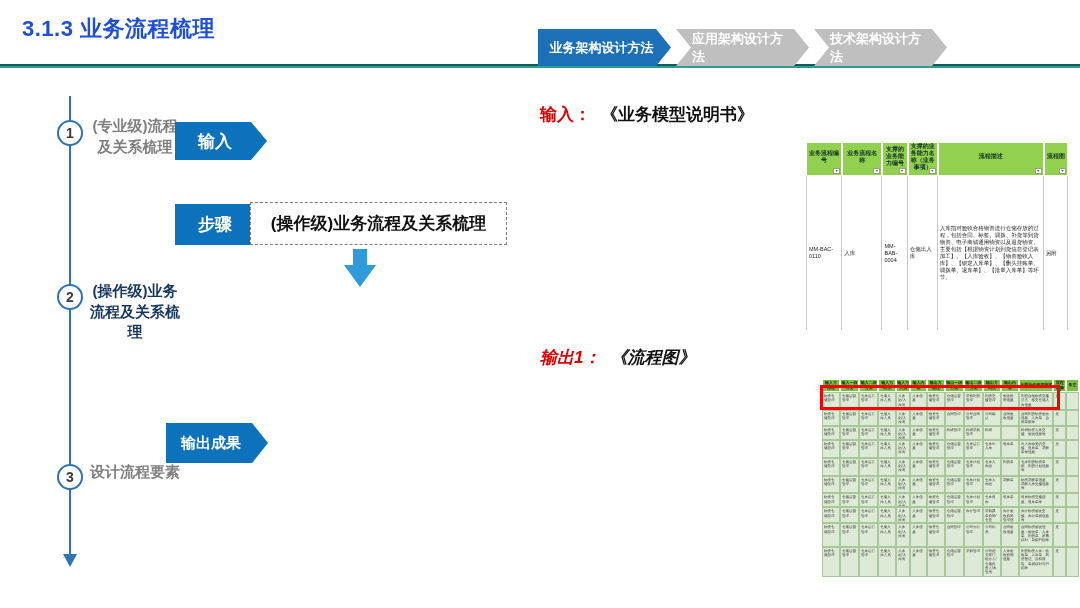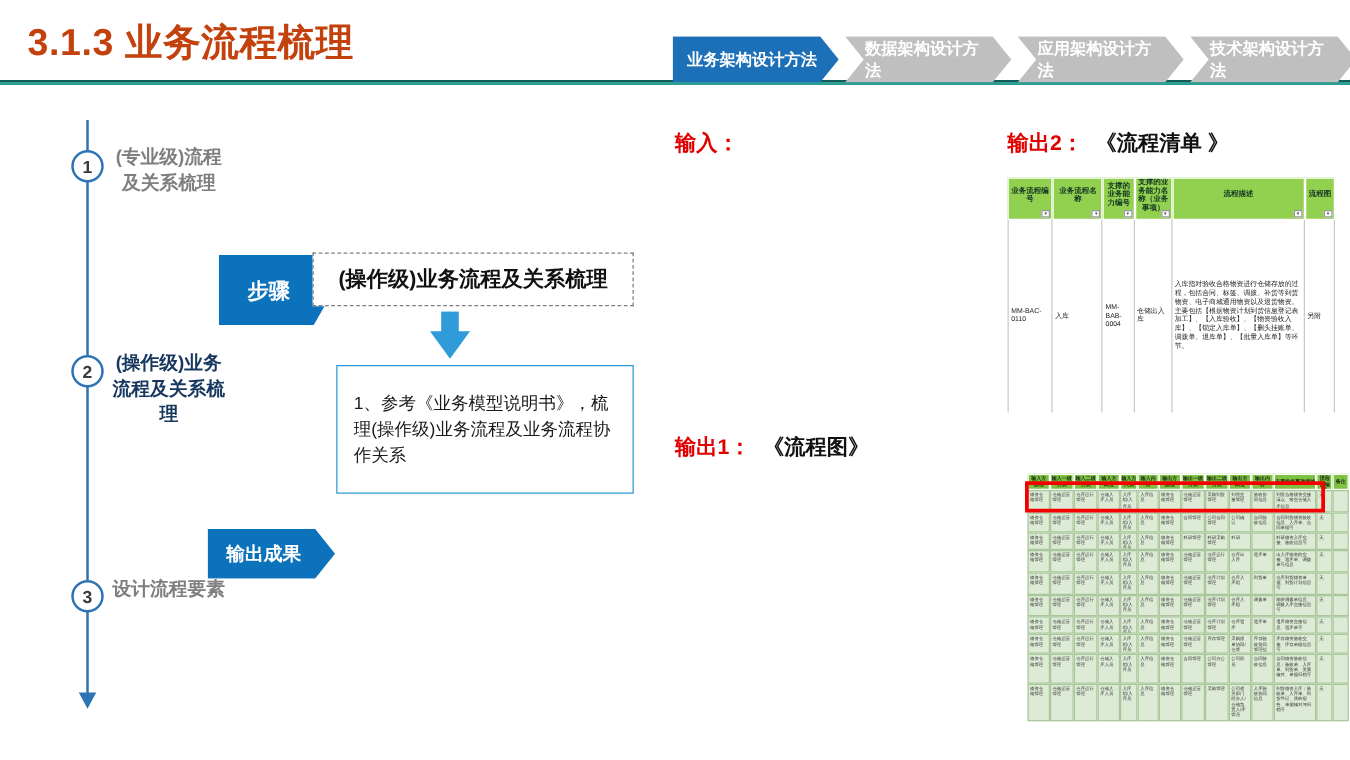--- a/index.html
+++ b/index.html
@@ -1,19 +1,19 @@
 <!DOCTYPE html>
 <html><head>
 <meta charset="utf-8">
 <style>
   html,body{margin:0;padding:0;background:#fff;}
   .slide{position:relative;width:1080px;height:608px;background:#fff;overflow:hidden;
          font-family:"Liberation Sans","DejaVu Sans",sans-serif;}
   
-  .title{position:absolute;left:22px;top:14px;font-size:30px;font-weight:bold;color:#c2410c;letter-spacing:.5px;}
+  .title{position:absolute;left:22px;top:14px;font-size:22px;font-weight:bold;color:#1d4ed8;letter-spacing:.5px;}
   .header-line{position:absolute;left:0;top:64px;width:1080px;height:4px;
                background:linear-gradient(to bottom,#135B56 0 38%,#2F9C94 38% 100%);}
   
   .nav{position:absolute;left:538px;top:29px;height:37px;display:flex;gap:5px;}
   .chev{flex:none;width:133px;height:37px;display:flex;align-items:center;justify-content:center;
         color:#fff;font-weight:bold;font-size:13px;box-sizing:border-box;padding:0 14px 0 16px;
         clip-path:polygon(0 0,calc(100% - 15px) 0,100% 50%,calc(100% - 15px) 100%,0 100%,15px 50%);}
   .chev.first{clip-path:polygon(0 0,calc(100% - 15px) 0,100% 50%,calc(100% - 15px) 100%,0 100%);padding-left:8px;}
   
   .tl-line{position:absolute;left:69px;top:96px;width:2px;height:460px;background:#2E74B5;}
@@ -72,56 +72,50 @@
 </style>
 </head>
 <body>
 
 <div class="slide">
 
   <div class="title">3.1.3 业务流程梳理</div>
   <div class="header-line"></div>
   <div class="nav">
       <div class="chev first" style="background: rgb(28, 112, 184);">业务架构设计方法</div>
-      <div class="chev" style="background: rgb(191, 191, 191);">数据架构设计方法</div>
       <div class="chev" style="background: rgb(191, 191, 191);">应用架构设计方法</div>
       <div class="chev" style="background: rgb(191, 191, 191);">技术架构设计方法</div>
     </div>
 
   <div>
     <div class="tl-line"></div>
     <div class="tl-arrowhead"></div>
   <div class="tl-circle" style="top: 120px;">1</div>
       <div class="tl-label" style="top: 116px;">(专业级)流程及关系梳理</div>
       <div class="tl-circle" style="top: 284px;">2</div>
       <div class="tl-label active" style="top: 281px;">(操作级)业务流程及关系梳理</div>
       <div class="tl-circle" style="top: 464px;">3</div>
       <div class="tl-label" style="top: 462px;">设计流程要素</div>
     </div>
 
-
-  <div class="ptag" style="left:175px;top:204px;width:92px;height:56px;font-size:17px;">步骤</div>
+  <div class="ptag" style="left:175px;top:122px;width:92px;height:38px;font-size:17px;">输入</div>
+
+  <div class="ptag" style="left:175px;top:204px;width:92px;height:41px;font-size:17px;">步骤</div>
   <div class="box-step">(操作级)业务流程及关系梳理</div>
 
   <div class="down-arrow"></div>
 
-  <div class="box-points">
-    <span>1、参考《业务模型说明书》，梳理(操作级)业务流程及业务流程协作关系</span>
-  </div>
 
   <div class="ptag" style="left:166px;top:423px;width:102px;height:40px;font-size:15px;">输出成果</div>
 
   <div class="rlabel" style="left:540px;top:103px;">
     <span class="red">输入：</span>
+    <span>《业务模型说明书》</span>
   </div>
-  <div class="rlabel" style="left:806px;top:103px;">
-    <span class="red">输出2：</span>
-    <span>《流程清单 》</span>
-  </div>
-  <div class="rlabel" style="left:540px;top:346px;">
+  <div class="rlabel" style="left:540px;top:346px;font-style:italic;">
     <span class="red">输出1：</span>
     <span>《流程图》</span>
   </div>
 
   <div class="t1">
     <div class="t1-head">
         <div class="t1-hcell" style="width: 13.8%; background: rgb(146, 208, 80);">业务流程编号<div class="t1-filter">▾</div></div>
         <div class="t1-hcell" style="width: 15.4%; background: rgb(146, 208, 80);">业务流程名称<div class="t1-filter">▾</div></div>
         <div class="t1-hcell" style="width: 9.6%; background: rgb(146, 208, 80);">支撑的业务能力编号<div class="t1-filter">▾</div></div>
         <div class="t1-hcell" style="width: 11.5%; background: rgb(146, 208, 80);">支撑的业务能力名称（业务事项）<div class="t1-filter">▾</div></div>

